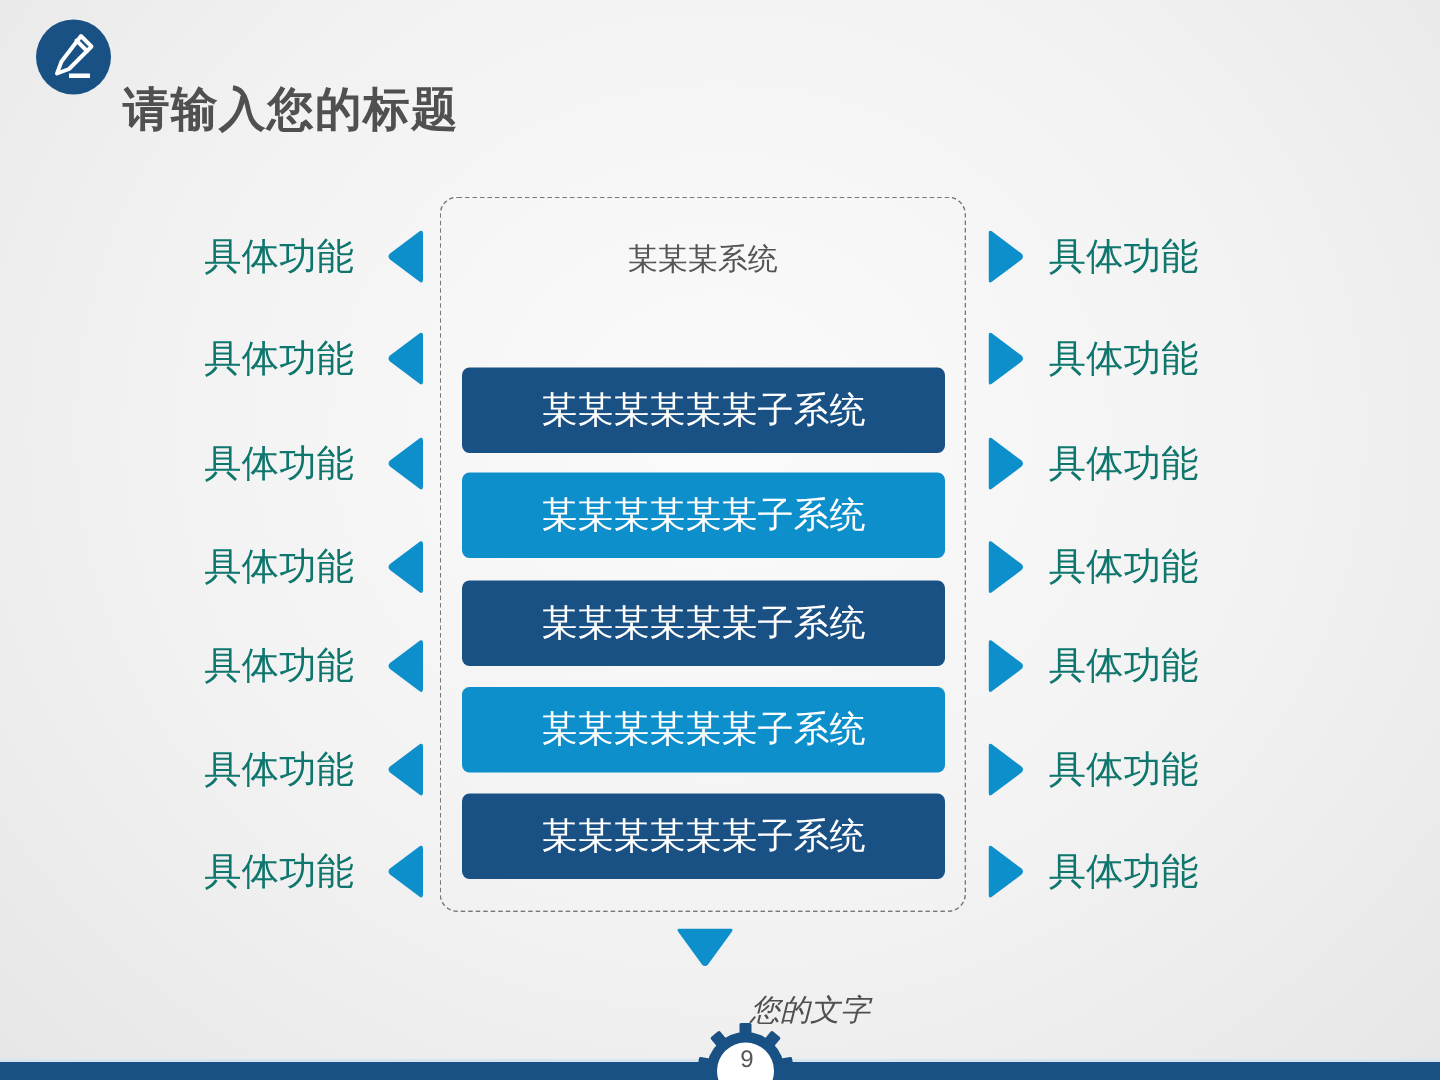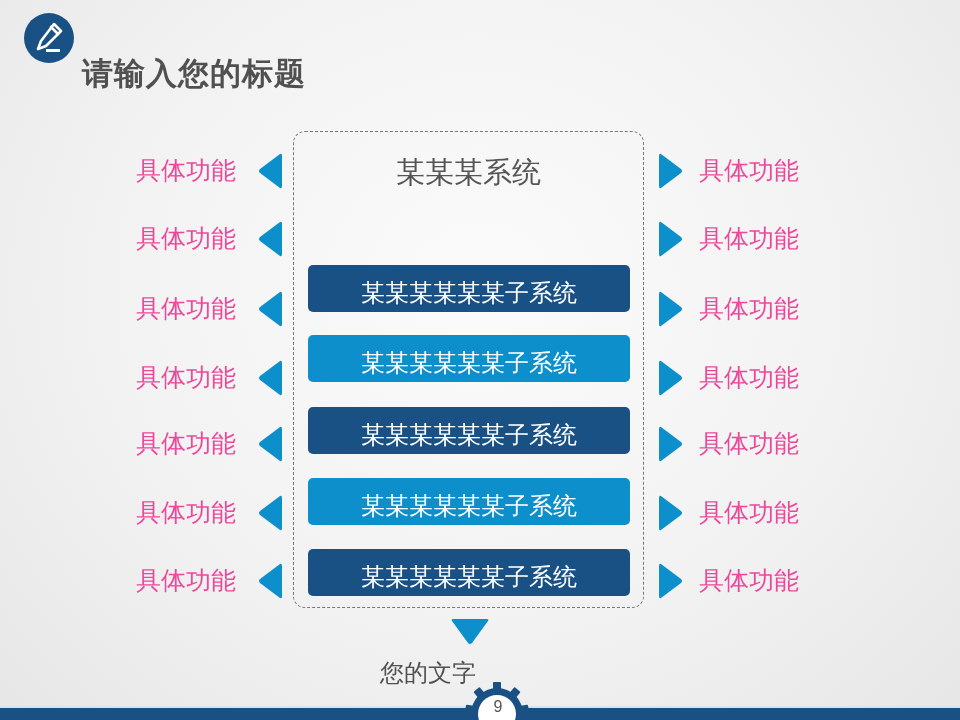--- a/index.html
+++ b/index.html
@@ -16,40 +16,40 @@
   .page-title {
     position: absolute; left: 82px; top: 16px; font-size: 31px; font-weight: bold;
     color: #505050; letter-spacing: 1px; line-height: 44px; margin-top: 35px;
   }
   .sys-box {
     position: absolute; left: 293px; top: 131px; width: 351px; height: 477px;
     border: 1.5px dashed #777; border-radius: 12px; box-sizing: border-box;
   }
   .sys-title {
     position: absolute; left: 293px; top: 150px; width: 351px; text-align: center;
-    font-size: 29px; color: #555; line-height: 44px;
+    font-size: 20px; color: #555; line-height: 44px;
   }
   .sub {
-    position: absolute; left: 308px; width: 322px; height: 47px; border-radius: 5px;
-    color: #fff; font-size: 24px; text-align: center; line-height: 57px; margin-top: 20px;
+    position: absolute; left: 308px; width: 322px; height: 57px; border-radius: 5px;
+    color: #fff; font-size: 24px; text-align: center; line-height: 57px;
   }
   .sub.dark { background: #1a5185; }
   .sub.light { background: #0d8fcb; }
   .feat {
-    position: absolute; font-size: 25px; color: #ec4899; line-height: 34px;
+    position: absolute; font-size: 25px; color: #0f766e; line-height: 34px;
   }
   .feat.left { left: 136px; }
   .feat.right { left: 699px; }
   .tri { position: absolute; width: 24px; height: 38px; }
   .tri.left { left: 258px; }
   .tri.right { left: 659px; }
   .down-tri { position: absolute; left: 451px; top: 619px; width: 38px; height: 26px; }
   .bottom-text {
-    position: absolute; left: 380px; top: 656px; width: 200px; text-align: left;
-    font-size: 24px; color: #505050; line-height: 34px;
+    position: absolute; left: 380px; top: 656px; width: 200px; text-align: right;
+    font-size: 20px; color: #505050; line-height: 34px; font-style: italic;
   }
   .footer-bar {
     position: absolute; left: 0; top: 708px; width: 960px; height: 12px; background: #1a5185;
   }
   .footer-line {
     position: absolute; left: 0; top: 706px; width: 960px; height: 2px; background: #d7e3ee;
   }
   .gear { position: absolute; left: 463px; top: 680px; width: 68px; height: 68px; }
   .page-num {
     position: absolute; left: 473px; top: 696px; width: 50px; text-align: center;

